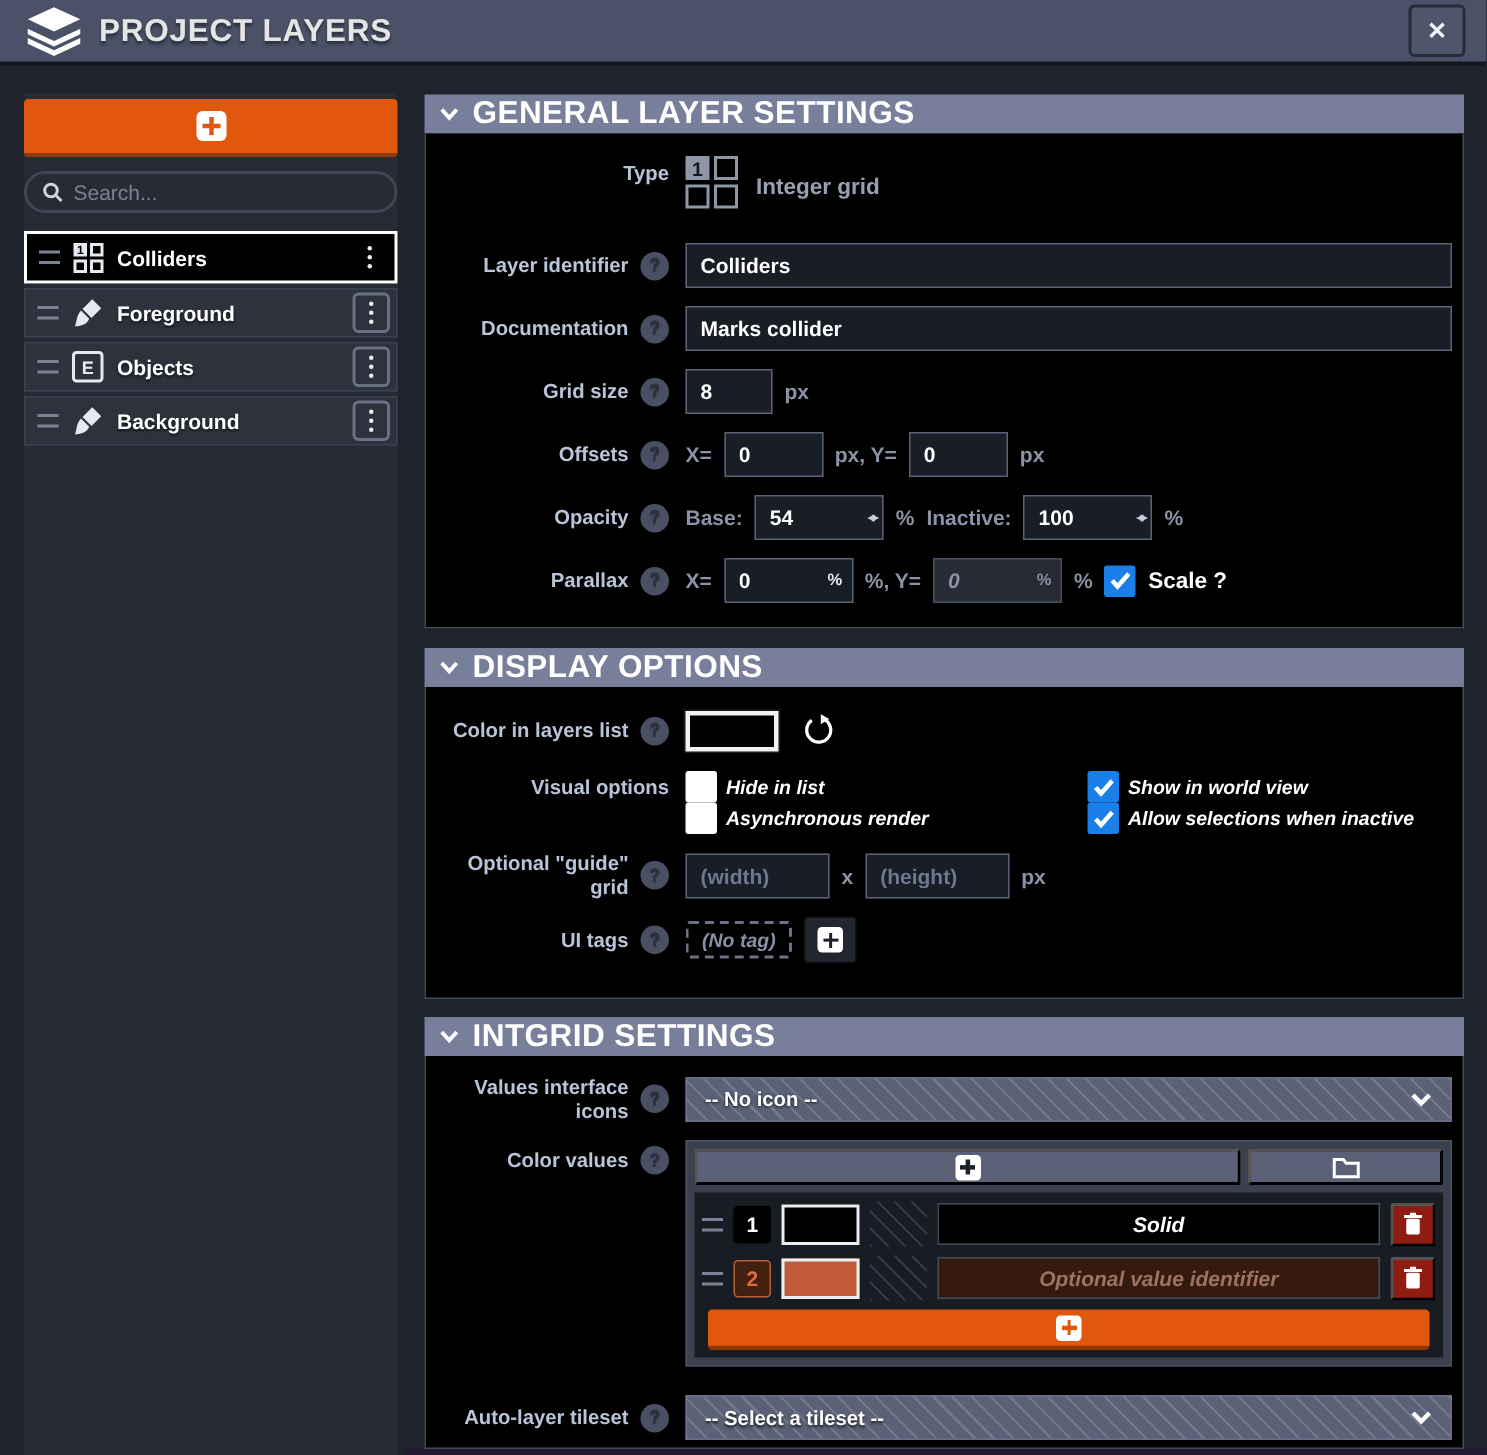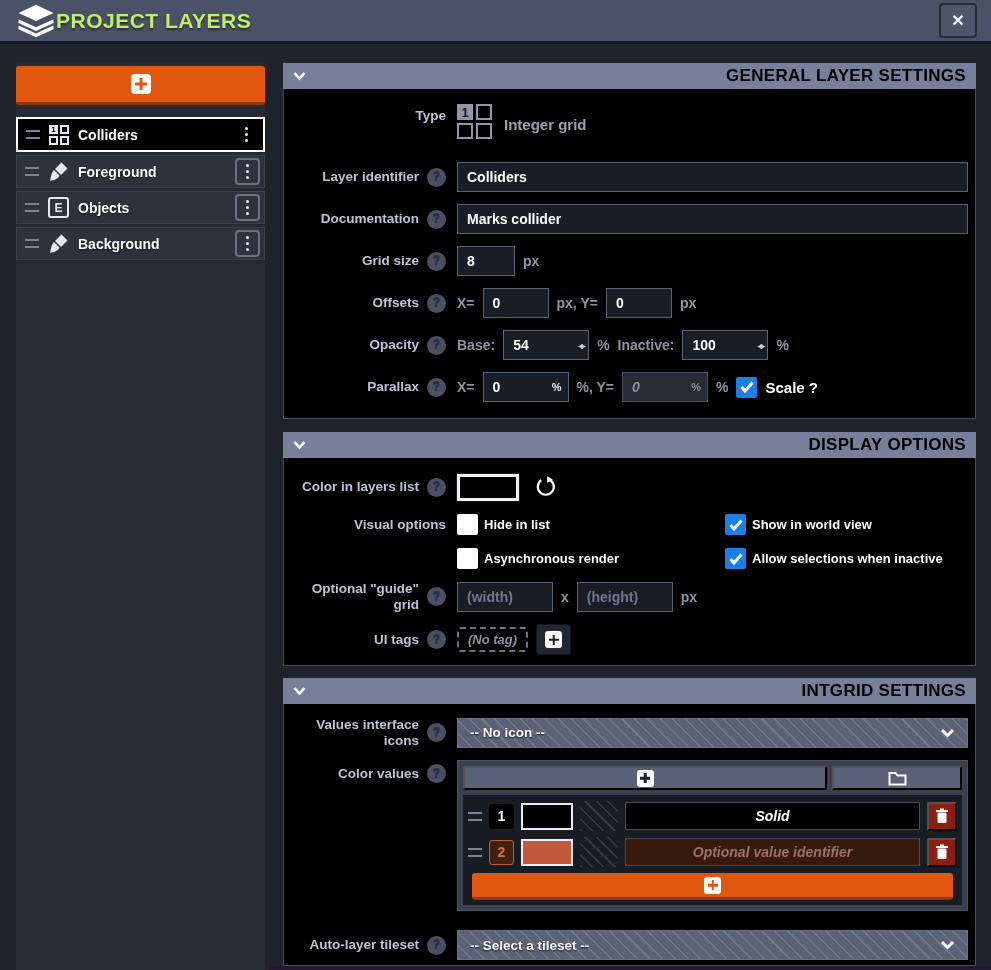--- a/index.html
+++ b/index.html
@@ -5,21 +5,21 @@
   * { margin:0; padding:0; box-sizing:border-box; }
   html,body { width:991px; height:970px; }
   body {
     position:relative; background:#1f232c; overflow:hidden;
     font-family:"Liberation Sans", sans-serif; -webkit-font-smoothing:antialiased;
   }
   
   .topbar{position:absolute;top:0;left:0;right:0;height:44px;background:#4b5166;
     border-bottom:3px solid #14171e;display:flex;align-items:center;padding:0 14px 0 16px;}
   .logo{width:40px;height:36px;}
-  .apptitle{color:#bef264;font-weight:bold;font-size:21px;letter-spacing:.5px;
+  .apptitle{color:#e5e5e5;font-weight:bold;font-size:21px;letter-spacing:.5px;margin-left:10px;
     text-shadow:0 2px 2px rgba(0,0,0,.45);}
   .closebtn{margin-left:auto;width:38px;height:35px;background:#4f556b;border:2px solid #262b38;
     border-radius:4px;color:#f0f3fa;font-size:16px;font-weight:bold;display:flex;align-items:center;
     justify-content:center;cursor:pointer;}
   
   .sidebar{position:absolute;left:16px;top:62px;width:249px;bottom:0;background:#262a34;}
   .btn-orange{background:#e2570e;border:none;border-bottom:3px solid #8f3a06;border-radius:3px;
     display:flex;align-items:center;justify-content:center;cursor:pointer;}
   .add-layer{width:100%;height:39px;margin-top:4px;}
   .plus-chip{width:20px;height:20px;background:#fff;border-radius:4px;position:relative;display:block;}
@@ -47,21 +47,21 @@
   
   .ig-icon{display:grid;grid-template-columns:9px 9px;grid-template-rows:9px 9px;gap:2px;flex-shrink:0;}
   .ig-icon .c{border:2px solid #e6e9f0;}
   .ig-icon .c.f{border:none;background:#e6e9f0;color:#000;font-size:8px;font-weight:bold;
     display:flex;align-items:center;justify-content:center;}
   .ent-icon{width:21px;height:21px;border:2.5px solid #e6e9f0;border-radius:3px;color:#e6e9f0;
     font-weight:bold;font-size:12px;display:flex;align-items:center;justify-content:center;flex-shrink:0;}
   
   .content{position:absolute;left:283px;width:693px;top:0;bottom:0;}
   .sec-head{position:absolute;left:0;right:0;height:26px;background:#777f9a;display:flex;
-    align-items:center;gap:9px;padding:0 10px;color:#000000;font-weight:bold;font-size:17px;letter-spacing:.3px;justify-content:space-between;}
+    align-items:center;gap:9px;padding:0 10px;color:#ffffff;font-weight:bold;font-size:21px;letter-spacing:.3px;}
   .sec-body{position:absolute;left:0;right:0;background:#000000;border:1px solid #454c5d;border-top:none;
     overflow:hidden;padding-top:6px;}
   .frow{display:flex;align-items:center;min-height:30px;margin:12px 0;padding-right:7px;}
   .flabel{width:162px;flex-shrink:0;display:flex;align-items:center;justify-content:flex-end;gap:8px;
     color:#bac4d9;font-weight:bold;font-size:13.5px;text-align:right;line-height:1.15;
     text-shadow:0 1px 1px rgba(0,0,0,.5);}
   .help{width:19px;height:19px;border-radius:50%;background:#495063;color:#293043;font-size:12px;
     font-weight:bold;display:flex;align-items:center;justify-content:center;flex-shrink:0;cursor:pointer;}
   .fctrl{display:flex;align-items:center;gap:8px;margin-left:11px;flex:1;min-width:0;}
   .gray{color:#8b93a7;font-weight:bold;font-size:14px;white-space:nowrap;}
@@ -83,21 +83,21 @@
   .cb-label{color:#fff;font-weight:bold;font-size:13px;margin-left:6px;text-shadow:0 1px 2px rgba(0,0,0,.6);}
   .white-lb{color:#fff;font-weight:bold;font-size:15px;text-shadow:0 1px 2px rgba(0,0,0,.6);}
   
   .type-icon{display:grid;grid-template-columns:16px 16px;grid-template-rows:16px 16px;gap:3px;}
   .type-icon .c{border:2.5px solid #8f96a8;}
   .type-icon .c.f{border:none;background:#8f96a8;color:#14171e;font-size:13px;font-weight:bold;
     display:flex;align-items:center;justify-content:center;}
   .type-text{color:#99a0b2;font-weight:bold;font-size:15px;margin-left:4px;}
   
   .swatch{width:62px;height:27px;border:3px solid #f2f2f2;box-shadow:0 0 0 1px #191c24;}
-  .visgrid{display:grid;grid-template-columns:268px 1fr;row-gap:13px;}
+  .visgrid{display:grid;grid-template-columns:268px 1fr;font-style:italic;}
   .visitem{display:flex;align-items:center;}
   .notag{border:2px dashed #6b7286;border-radius:3px;padding:3px 9px;color:#8790a4;font-style:italic;
     font-size:13px;font-weight:bold;}
   .tagadd{width:35px;height:31px;background:#22262f;border:1px solid #10131a;border-radius:3px;
     box-shadow:0 2px 0 rgba(0,0,0,.4);display:flex;align-items:center;justify-content:center;cursor:pointer;}
   
   .sel{height:30px;border:1px solid #6a7186;display:flex;align-items:center;padding:0 12px;cursor:pointer;
     background-color:#5b6277;
     background-image:repeating-linear-gradient(45deg,rgba(255,255,255,.14) 0 1.5px,transparent 1.5px 9px);
     color:#fff;font-weight:bold;font-size:13.5px;text-shadow:0 1px 2px rgba(0,0,0,.8);}
@@ -140,20 +140,27 @@
   <span class="apptitle">PROJECT LAYERS</span>
   <button class="closebtn">
     <span>✕</span>
   </button>
 </div>
 
 <div class="sidebar">
   <button class="btn-orange add-layer">
     <span class="plus-chip"></span>
   </button>
+  <div class="search">
+    <svg width="14" height="14" viewBox="0 0 14 14">
+      <circle cx="6" cy="6" r="4.2" fill="none" stroke="#cdd4e2" stroke-width="2"></circle>
+      <line x1="9.2" y1="9.2" x2="13" y2="13" stroke="#cdd4e2" stroke-width="2"></line>
+    </svg>
+    <input type="text" placeholder="Search..." style="">
+  </div>
   <div class="layerlist">
     <div class="layer-row selected">
       <span class="drag"></span>
       <span class="ig-icon">
         <span class="c f">1</span>
           <span class="c"></span>
         <span class="c"></span>
           <span class="c"></span>
       </span>
       <span class="layer-name">Colliders</span>

